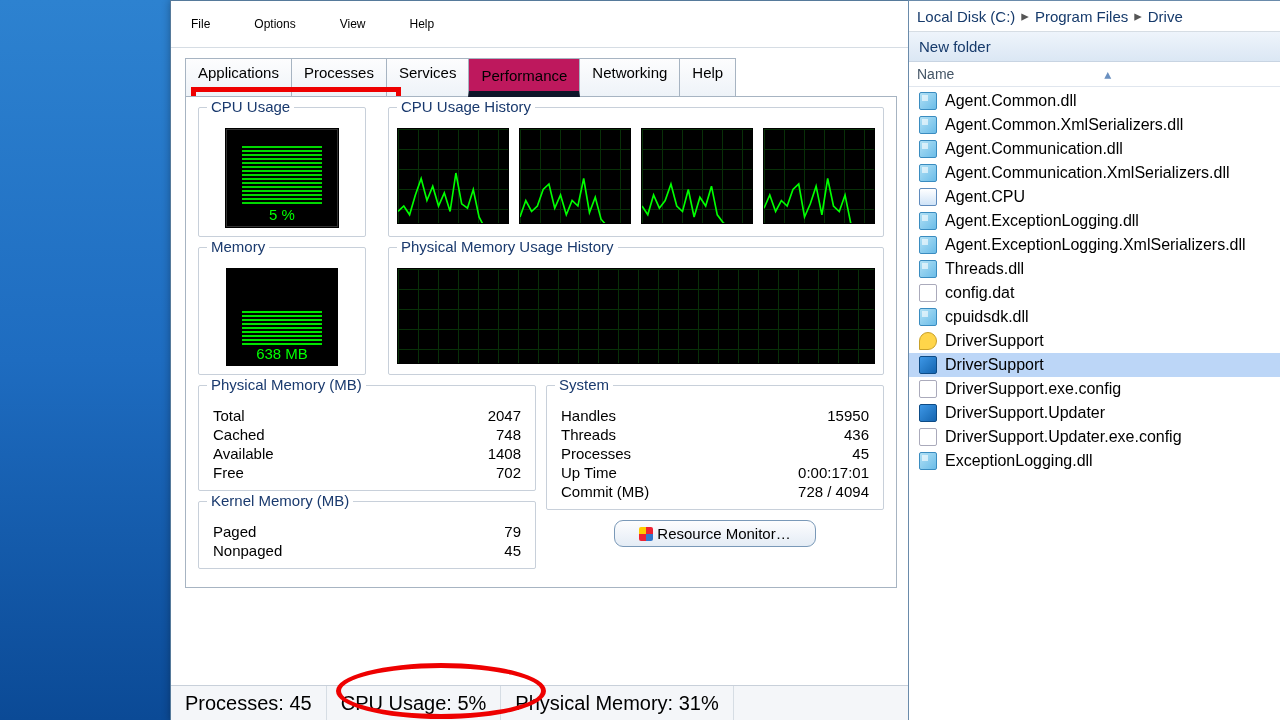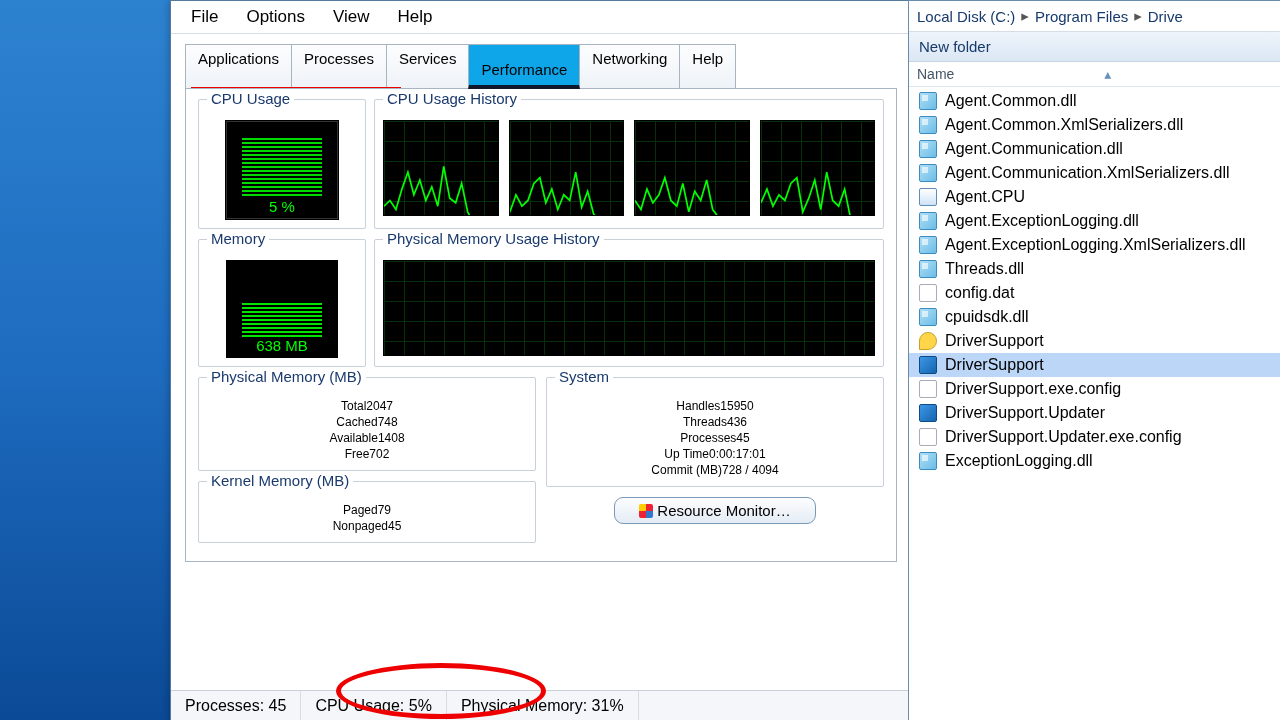--- a/index.html
+++ b/index.html
@@ -1,51 +1,51 @@
 <!DOCTYPE html>
 <html><head>
 <meta charset="utf-8">
 <style>
 html,body{margin:0;padding:0;width:1280px;height:720px;font-family:"Segoe UI",Tahoma,sans-serif;font-size:15px;color:#000;overflow:hidden}
 .desktop{position:relative;width:1280px;height:720px;background:linear-gradient(180deg,#2d82d0 0%,#1e6cc0 50%,#0b4a96 100%)}
 
 
 .tm-window{position:absolute;left:170px;top:0;width:740px;height:720px;background:#fff;border:1px solid #567a9b;box-shadow:0 0 8px rgba(0,0,0,.3)}
-.tm-menubar{display:flex;gap:0;padding:2px 6px;border-bottom:1px solid #d6dde4;font-size:17px}
+.tm-menubar{display:flex;gap:16px;padding:12px 6px;border-bottom:1px solid #d6dde4;font-size:12px}
 .tm-menubar span{padding:4px 14px;cursor:default}
 .tm-content{padding:10px 14px 0 14px}
 .tm-tabs{display:flex}
 .tm-tab{padding:5px 12px;border:1px solid #a7b4c2;border-bottom:none;background:linear-gradient(#fdfdfe,#eef3f8);font-size:15px;cursor:default;margin-right:-1px}
-.tm-tab.active{background:#0ea5e9;position:relative;z-index:2;padding-top:16px;padding-bottom:7px;border-bottom:4px solid #0f172a;margin-bottom:-1px}
+.tm-tab.active{background:#be185d;position:relative;z-index:2;padding-top:8px;padding-bottom:7px;border-bottom:6px solid #0f172a;margin-bottom:-1px}
 .tm-panel{border:1px solid #a7b4c2;background:#fff;padding:10px 12px 8px 12px;position:relative;z-index:1}
 .group{border:1px solid #c8d0da;border-radius:2px;padding:20px 8px 8px 8px;position:relative;margin-bottom:10px}
 .group-title{position:absolute;top:-10px;left:8px;background:#fff;padding:0 4px;font-size:15px;color:#1a3a6e}
-.row1{display:flex;gap:8px}
+.row1{display:flex;gap:22px}
 .cpu-usage-group{width:150px}
 .cpu-history-group{flex:1}
 .gauge{background:#000;border:1px solid #000;width:112px;height:94px;margin:0 auto;position:relative;display:flex;flex-direction:column;align-items:center;justify-content:flex-end;padding-bottom:4px;box-shadow:inset 0 0 0 1px #333}
 .gauge .bars{width:80px;height:60px;background:repeating-linear-gradient(0deg,#0f0 0 2px,#000 2px 4px);opacity:.85}
 .gauge .val{color:#0f0;font-size:15px;margin-top:2px}
 .charts4{display:flex;gap:10px}
 .chart{background:#000;height:94px;flex:1;position:relative;overflow:hidden;border:1px solid #000}
 .chart-grid{position:absolute;inset:0;background-image:linear-gradient(#083008 1px,transparent 1px),linear-gradient(90deg,#083008 1px,transparent 1px);background-size:20px 20px}
 .chart svg{position:absolute;inset:0}
 .chart svg path{stroke:#0f0;stroke-width:1.5;fill:none}
 .mem-gauge{background:#000;width:112px;height:94px;margin:0 auto;position:relative;display:flex;flex-direction:column;align-items:center;justify-content:flex-end;padding-bottom:4px}
 .mem-gauge .bars{width:80px;height:35px;background:repeating-linear-gradient(0deg,#0f0 0 2px,#000 2px 4px);opacity:.9}
 .mem-gauge .val{color:#0f0;font-size:15px;margin-top:0}
 .mem-hist{height:94px}
 .mem-hist svg path.memline{stroke:#2da8e8;stroke-width:1.5;fill:none}
 .row2{display:flex;gap:10px}
-.kv{display:flex;justify-content:center;font-size:12px;padding:1px 6px}
+.kv{display:flex;justify-content:space-between;font-size:15px;padding:1px 6px}
 .kv .k{color:#000}
 .kv .v{color:#000}
 .rm-btn{display:block;margin:10px auto 2px auto;padding:4px 24px;border:1px solid #7a99b8;border-radius:9px;background:linear-gradient(#fdfdfe,#e4ecf5);font-size:15px;cursor:default}
 .shield{display:inline-block;width:14px;height:14px;background:conic-gradient(#e23 0 25%,#37c 0 50%,#e23 0 75%,#fc0 0);border-radius:2px;vertical-align:-2px;margin-right:4px}
-.tm-status{position:absolute;left:0;right:0;bottom:0;display:flex;border-top:1px solid #c8d0da;background:#f4f6f9;font-size:16px}
+.tm-status{position:absolute;left:0;right:0;bottom:0;display:flex;border-top:1px solid #c8d0da;background:#f4f6f9;font-size:20px}
 .tm-status > div{padding:6px 14px;border-right:1px solid #d6dde4}
 
 
 .explorer{position:absolute;left:908px;top:0;width:380px;height:720px;background:#fff;border:1px solid #6a8bab}
 .exp-crumbs{display:flex;align-items:center;gap:6px;font-size:15px;padding:6px 8px;border-bottom:1px solid #d6dde4;color:#163a6b}
 .crumb-sep{color:#555}
 .exp-toolbar{background:linear-gradient(#eef4fb,#dbe7f4);padding:6px 10px;font-size:15px;color:#163a6b;border-bottom:1px solid #c8d4e2}
 .exp-head{display:flex;align-items:center;padding:4px 8px;font-size:14px;color:#456;border-bottom:1px solid #e0e6ee}
 .exp-head .sort{margin-left:150px;color:#6a90c0}
 .exp-list{padding:2px 0}

